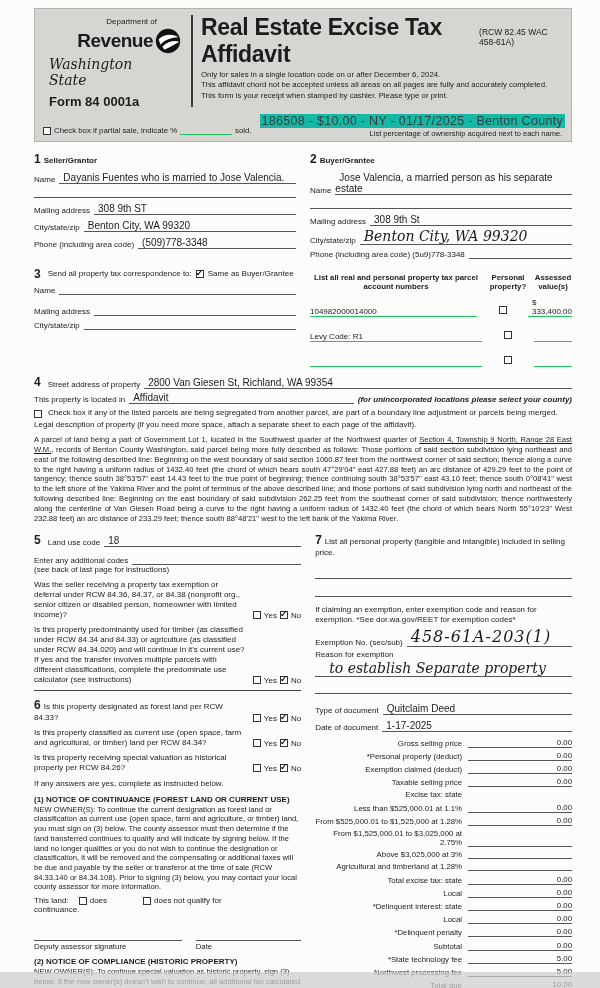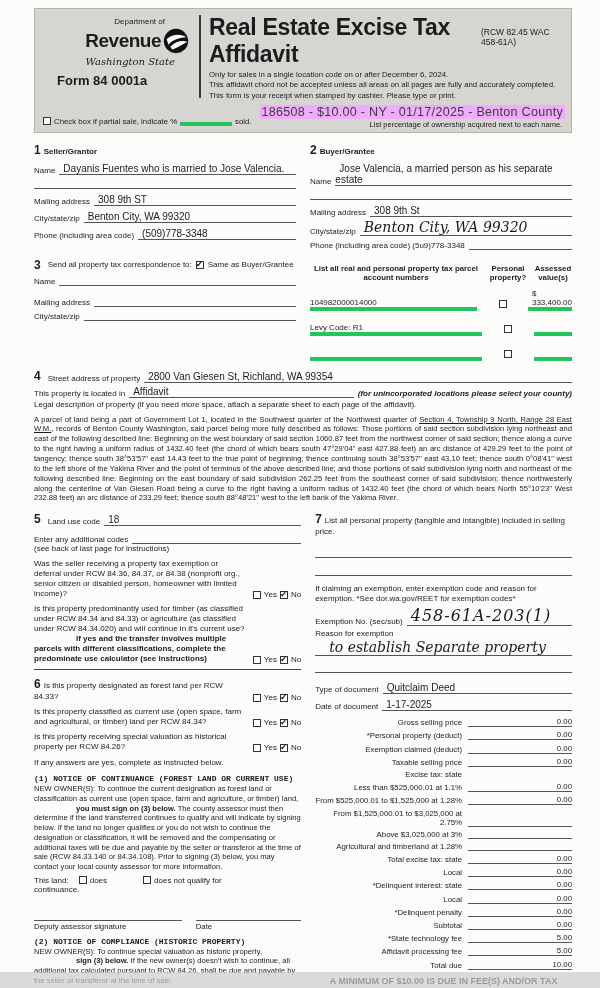--- a/index.html
+++ b/index.html
@@ -2,78 +2,78 @@
 <html><head>
 <meta charset="utf-8">
 <style>
   * { box-sizing: border-box; margin: 0; padding: 0; }
   html,body { background:#e9e7e4; }
   body { width:600px; font-family:"Liberation Sans", sans-serif; color:#1c1c1c; }
   .page { position:relative; width:600px; height:988px; background:#fcfcfb; overflow:hidden; padding:8px 28px 0 34px; }
 
   
   .hdr { background:#d7d5d2; border:1px solid #b5b3b0; display:flex; flex-direction:column; padding:4px 6px 3px 6px; }
-  .hdr-top { display:flex;margin-left:8px; }
+  .hdr-top { display:flex; }
   .logo-box { width:148px; padding:4px 6px 0 8px; flex:none; }
   .dept-of { font-size:8px; text-align:right; padding-right:26px; }
   .rev-row { display:flex; align-items:center; justify-content:flex-end; }
   .rev-name { font-size:19px; font-weight:bold; letter-spacing:-0.5px; }
-  .wa-state { font-size:10px; font-style:italic; font-family:"DejaVu Serif", serif; text-align:right; padding-right:16px; }
+  .wa-state { font-size:14px; font-style:italic; font-family:"DejaVu Serif", serif; padding-right:16px; }
   .form-no { font-size:13px; font-weight:bold; margin-top:6px; }
   .hdr-div { width:2px; background:#3a3a3a; margin:2px 8px 2px 2px; flex:none; }
   .title-box { flex:1; padding-top:1px; }
   .title-line { display:flex; align-items:baseline; gap:6px; }
   .main-title { font-size:23px; font-weight:bold; letter-spacing:-0.3px; }
   .title-code { font-size:8.5px; }
   .hdr-note { font-size:7.8px; margin-top:1.5px; }
   .hdr-bottom { display:flex; align-items:flex-end; margin-top:2px; }
   .partial { display:flex; align-items:center; font-size:7.8px; gap:3px; padding:2px 0 3px 2px; flex:none; }
   .stamp-zone { flex:1; text-align:right; }
-  .stamp { display:inline-block; background:#f0abfc; font-size:12.5px; color:#3c3c3c; padding:0 2px; letter-spacing:0.3px; white-space:nowrap; }
+  .stamp { display:inline-block; background:#14b8a6; font-size:12.5px; color:#3c3c3c; padding:0 2px; letter-spacing:0.3px; white-space:nowrap; }
   .own-note { font-size:7.5px; text-align:left; padding-left:118px; }
 
   
   .cb { display:inline-block; width:8px; height:8px; border:1px solid #333; background:#fff; position:relative; vertical-align:-1px; flex:none; }
   .cb.on::after { content:"✓"; position:absolute; left:-1px; top:-3px; font-size:9px; font-weight:bold; color:#111; }
-  .line { display:inline-block; border-bottom:4px solid #22c55e; min-height:9px; }
+  .line { display:inline-block; border-bottom:1px solid #22c55e; min-height:9px; }
   .fill { flex:1; border-bottom:1px solid #555; min-height:9px; }
   .secnum { font-size:12px; font-weight:bold; margin-right:3px; }
   .sechead { font-size:8px; font-weight:bold; }
   .frow { display:flex; align-items:flex-end; font-size:8px; margin-top:5px; gap:4px; }
   .lbl { flex:none; }
   .val { font-size:10px; padding-left:4px; }
   .twocol { display:flex; gap:14px; }
   .col { flex:1; min-width:0; }
   .hw { font-family:"DejaVu Serif", serif; font-style:italic; color:#1a1a1a; }
   .yn { display:flex; align-items:center; gap:3px; font-size:8px; flex:none; }
   .q { font-size:8px; line-height:1.25; }
   .qrow { display:flex; align-items:flex-end; gap:6px; margin-top:5px; }
   .qrow .q { flex:1; }
-  b.inl { font-weight:bold;margin-left:42px; }
+  b.inl { font-weight:normal; }
 
   
   .ptab-h { display:flex; font-size:7.8px; font-weight:bold; text-align:center; margin-top:6px; }
   .ptab-r { display:flex; align-items:flex-end; margin-top:7px; }
   .pc1 { width:172px; }
   .pc2 { width:52px; text-align:center; }
   .pc3 { flex:1; }
 
   
   .legal { font-size:7.6px; line-height:1.3; text-align:justify; margin-top:5px; }
   .legal .und { text-decoration:underline; }
 
   
   .taxrow { display:flex; align-items:flex-end; margin-top:3.2px; font-size:7.8px; }
   .tlabel { flex:1; text-align:right; padding-right:6px; }
   .tline { width:104px; border-bottom:1px solid #555; text-align:right; font-size:7.8px; min-height:9px; }
   .taxrow.hdr-row .tline { border-bottom:none; }
   .min-note { font-size:9px; font-weight:bold; text-align:center; margin-top:6px; }
   .see-instr { font-size:8.5px; font-weight:bold; text-align:center; margin-top:1px; }
 
-  .notice-t { font-size:8px; font-weight:bold; margin-top:6px;font-family:Liberation Mono, monospace; }
+  .notice-t { font-size:8px; font-weight:bold; margin-top:6px; }
   .notice-b { font-size:7.6px; line-height:1.28; margin-top:1px; }
   .center-t { font-size:8px; font-weight:bold; text-align:center; margin-top:8px; }
   .sigline { border-top:1px solid #555; font-size:7.8px; padding-top:1px; }
   .bottom-strip { position:absolute; left:0; bottom:0; width:600px; height:16px; background:#cfcdca; opacity:.7; }
 
   svg.swirl { width:30px; height:30px; }
 </style>
 </head>
 <body>
 
@@ -215,20 +215,24 @@
     <div class="frow" style="margin-top:0">
       <span class="secnum">4</span>
       <span class="lbl">Street address of property</span>
       <span class="fill"><span class="val">2800 Van Giesen St, Richland, WA 99354</span></span>
     </div>
     <div class="frow" style="margin-top:3px">
       <span class="lbl">This property is located in</span>
       <span class="fill" style="max-width:238px"><span class="val">Affidavit</span></span>
       <span class="lbl" style="font-style:italic;font-weight:bold">(for unincorporated locations please select your county)</span>
     </div>
+    <div class="qrow" style="margin-top:4px">
+      <span class="cb"></span>
+      <span class="q">Check box if any of the listed parcels are being segregated from another parcel, are part of a boundary line adjustment or parcels being merged.</span>
+    </div>
     <div class="q" style="margin-top:2px">Legal description of property (if you need more space, attach a separate sheet to each page of the affidavit).</div>
     <div class="legal"><span>A parcel of land being a part of Government Lot 1, located in the Southwest quarter of the Northwest quarter of </span><span class="und">Section 4, Township 9 North, Range 28 East W.M.</span><span>, records of Benton County Washington, said parcel being more fully described as follows: Those portions of said section subdivision lying northeast and east of the following described line: Beginning on the west boundary of said section 1060.87 feet from the northwest corner of said section; thence along a curve to the right having a uniform radius of 1432.40 feet (the chord of which bears south 47°29'04" east 427.88 feet) an arc distance of 429.29 feet to the point of tangency; thence south 38°53'57" east 14.43 feet to the true point of beginning; thence continuing south 38°53'57" east 43.10 feet; thence south 0°08'41" west to the left shore of the Yakima River and the point of terminus of the above described line; and those portions of said subdivision lying north and northeast of the following described line: Beginning on the east boundary of said subdivision 262.25 feet from the southeast corner of said subdivision; thence northwesterly along the centerline of Van Giesen Road being a curve to the right having a uniform radius of 1432.40 feet (the chord of which bears North 55°10'23" West 232.88 feet) an arc distance of 233.29 feet; thence south 88°48'21" west to the left bank of the Yakima River.</span></div>
   </div>
 
   <div class="twocol" style="margin-top:9px">
 
     <div class="col" style="flex:1.04">
       <div class="frow" style="margin-top:0">
         <span class="secnum">5</span>
         <span class="lbl">Land use code</span>
@@ -431,21 +435,21 @@
     <span class="tlabel">Subtotal</span>
     <span class="tline">0.00</span>
   </div>
 
   <div class="taxrow">
     <span class="tlabel">*State technology fee</span>
     <span class="tline">5.00</span>
   </div>
 
   <div class="taxrow">
-    <span class="tlabel">Affidavit processing fee</span>
+    <span class="tlabel">Northwest processing fee</span>
     <span class="tline">5.00</span>
   </div>
 
   <div class="taxrow">
     <span class="tlabel">Total due</span>
     <span class="tline">10.00</span>
   </div>
 </div>
 
       <div class="min-note">A MINIMUM OF $10.00 IS DUE IN FEE(S) AND/OR TAX</div>

